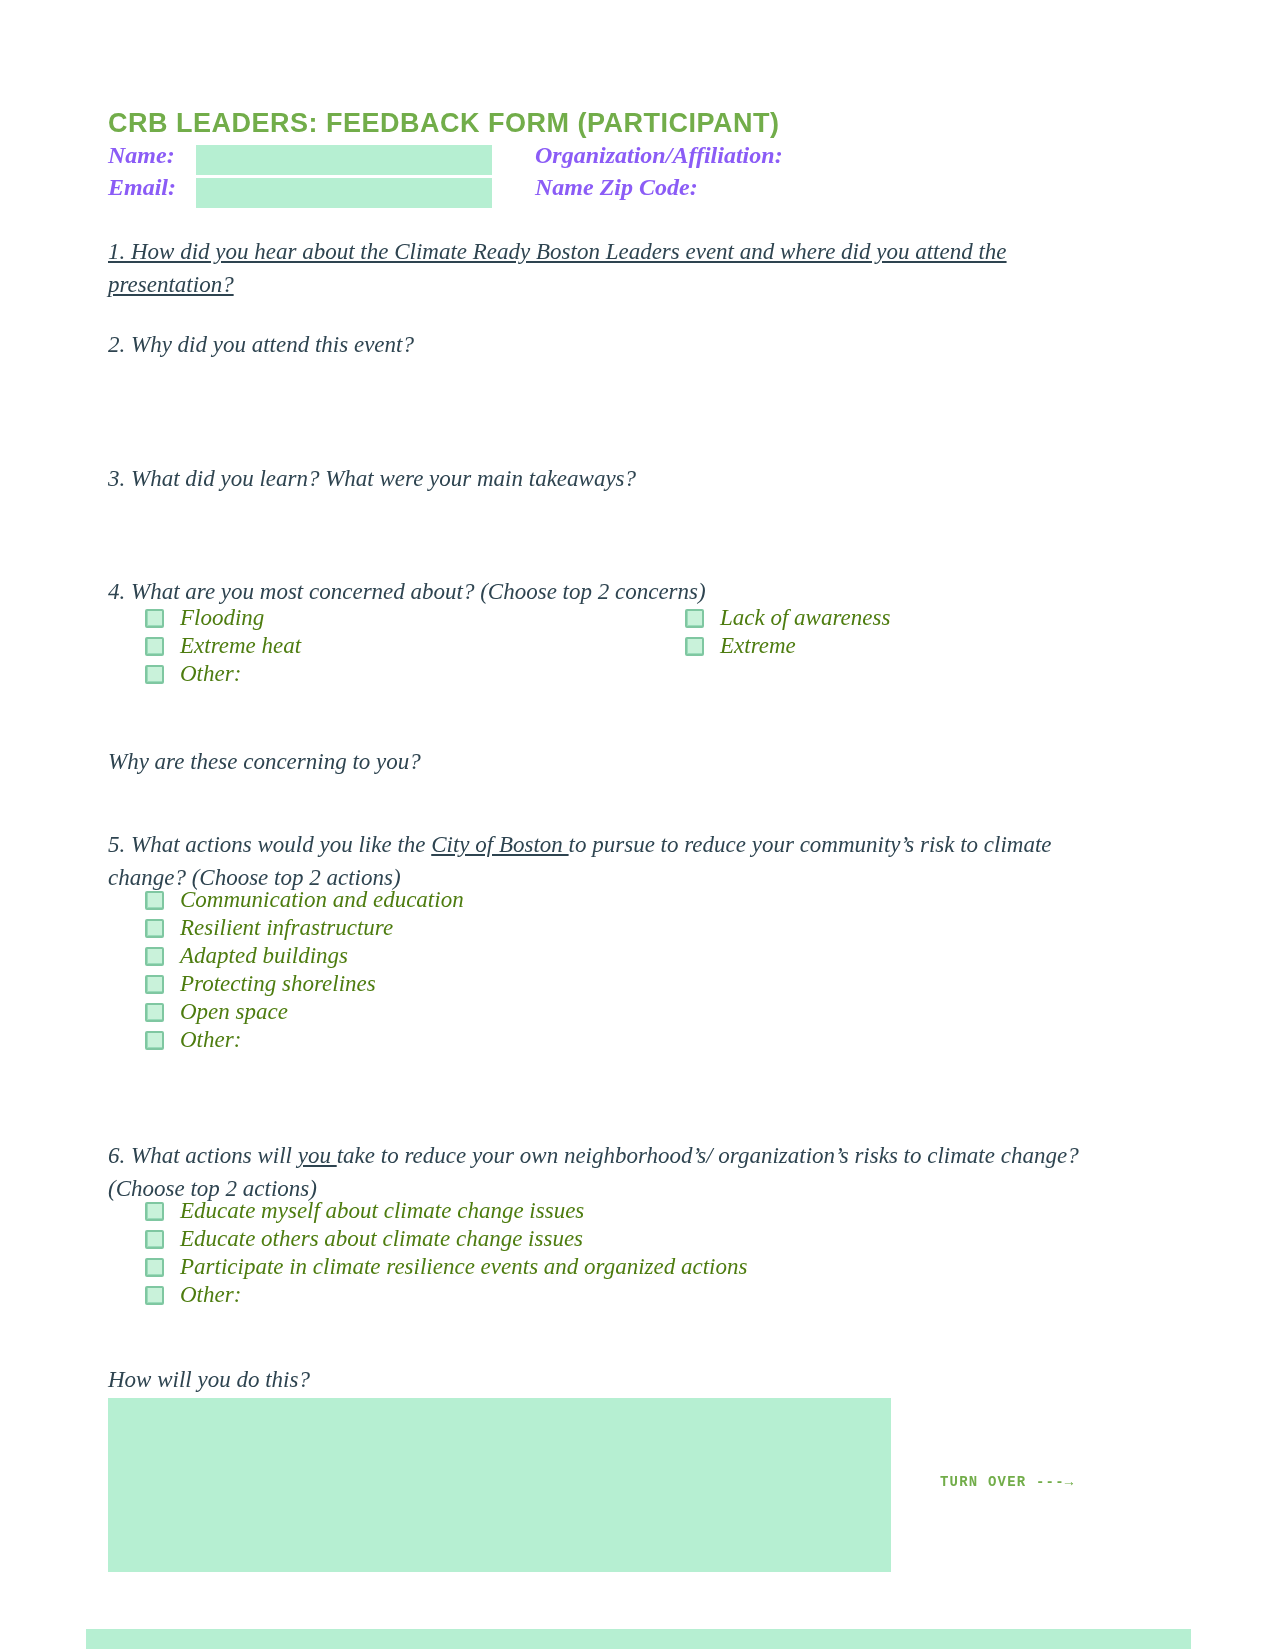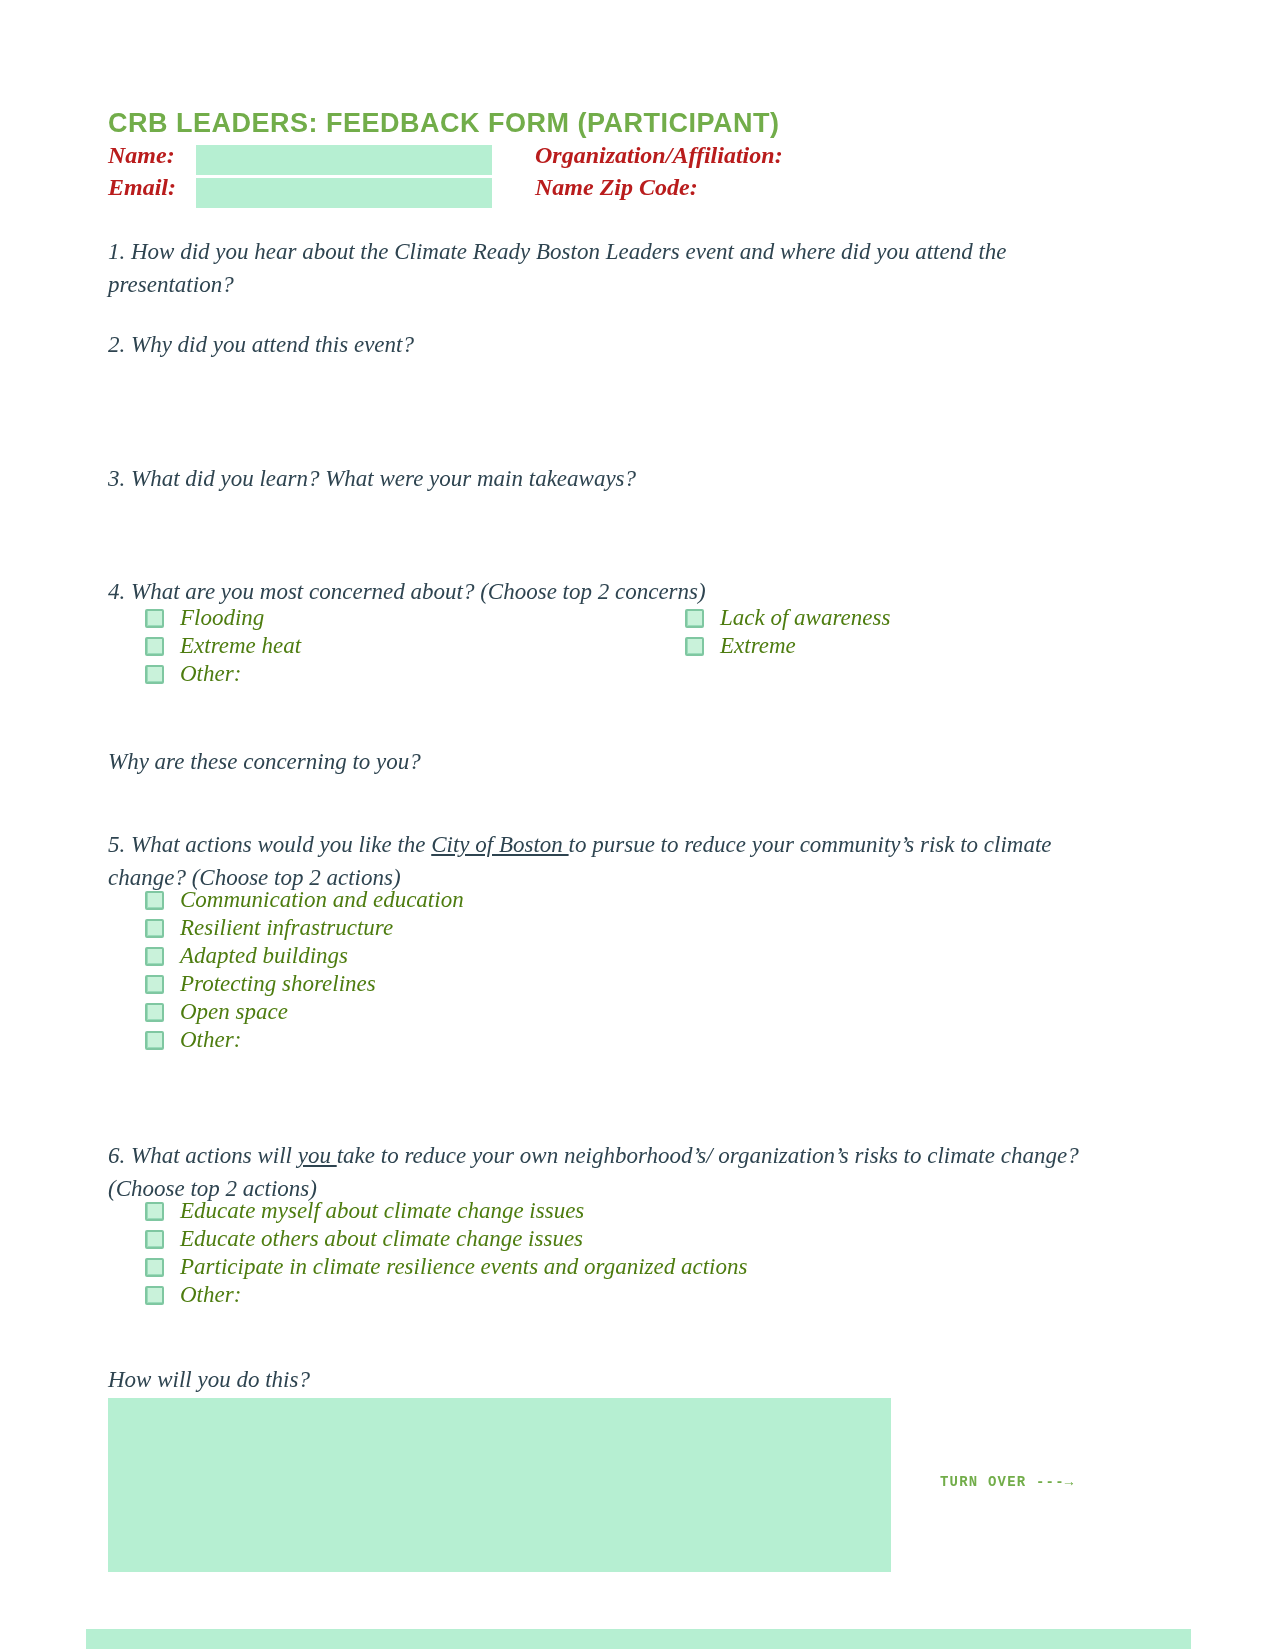--- a/index.html
+++ b/index.html
@@ -21,21 +21,21 @@
     font-size: 27px;
     letter-spacing: 0.5px;
     color: #72ad4a;
     white-space: nowrap;
   }
 
   .field-label {
     font-size: 24px;
     font-weight: bold;
     font-style: italic;
-    color: #b91c1c;
+    color: #8b5cf6;
     white-space: nowrap;
     text-align: center;
   }
 
   .mint-rect {
     background: #b6efd2;
     border: none;
   }
 
   .question {
@@ -100,21 +100,21 @@
   <div class="abs title">CRB LEADERS: FEEDBACK FORM (PARTICIPANT)</div>
 
   <div class="abs field-label" style="left:108px; top:142px;">Name:</div>
   <div class="abs mint-rect" style="left:196px; top:145px; width:296px; height:30px;"></div>
   <div class="abs field-label" style="left:535px; top:142px;">Organization/Affiliation:</div>
 
   <div class="abs field-label" style="left:108px; top:174px;">Email:</div>
   <div class="abs mint-rect" style="left:196px; top:178px; width:296px; height:30px;"></div>
   <div class="abs field-label" style="left:535px; top:174px;">Name Zip Code:</div>
 
-  <div class="abs question" style="left:108px; top:235px;">1. How did you hear about the Climate Ready Boston Leaders event and where did you attend the presentation?</div>
+  <div class="abs question" style="left:108px; top:235px;text-decoration:underline;">1. How did you hear about the Climate Ready Boston Leaders event and where did you attend the presentation?</div>
 
   <div class="abs question" style="left:108px; top:328px;">2. Why did you attend this event?</div>
 
   <div class="abs question" style="left:108px; top:462px;">3. What did you learn? What were your main takeaways?</div>
 
   <div class="abs question" style="left:108px; top:575px;">4. What are you most concerned about? (Choose top 2 concerns)</div>
 
   <div class="opt-col" style="left:145px; top:604px;">
     <div class="opt">
       <span class="cb"></span>

